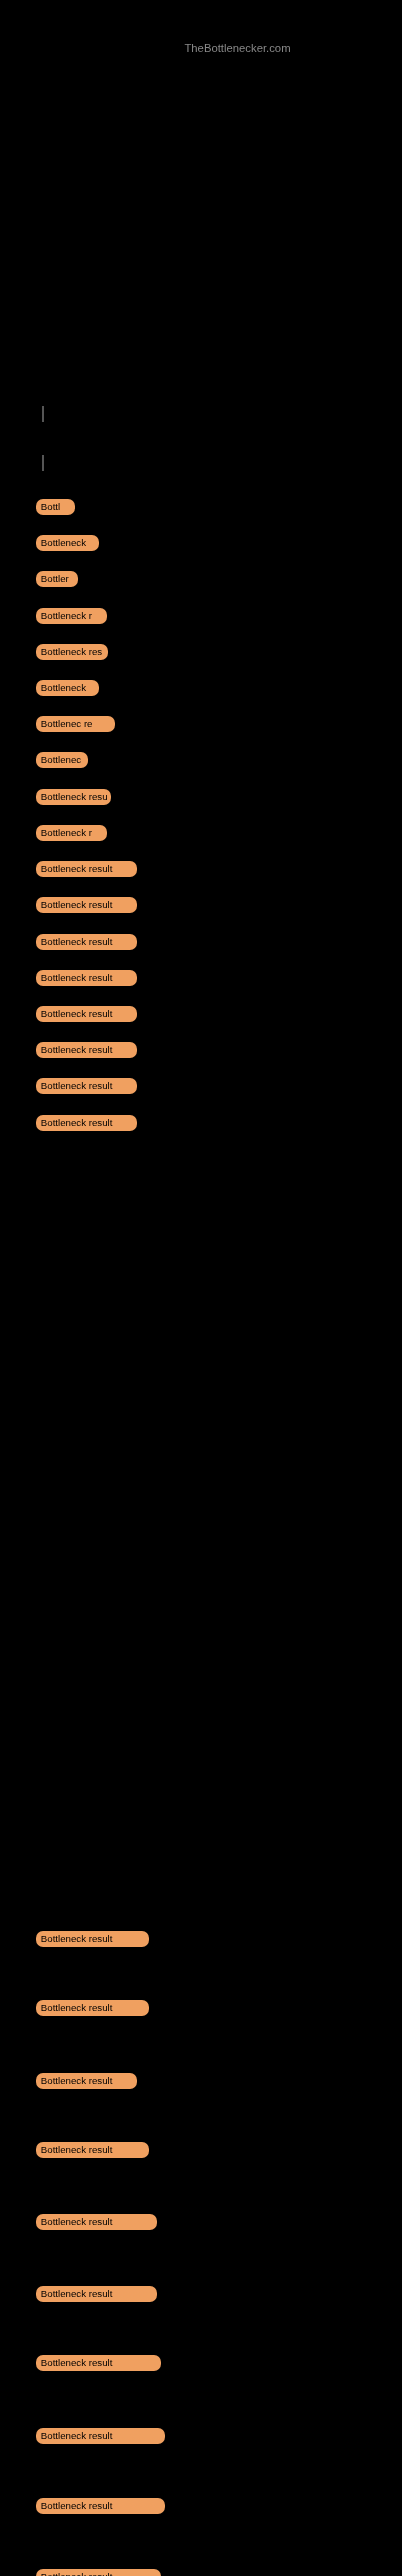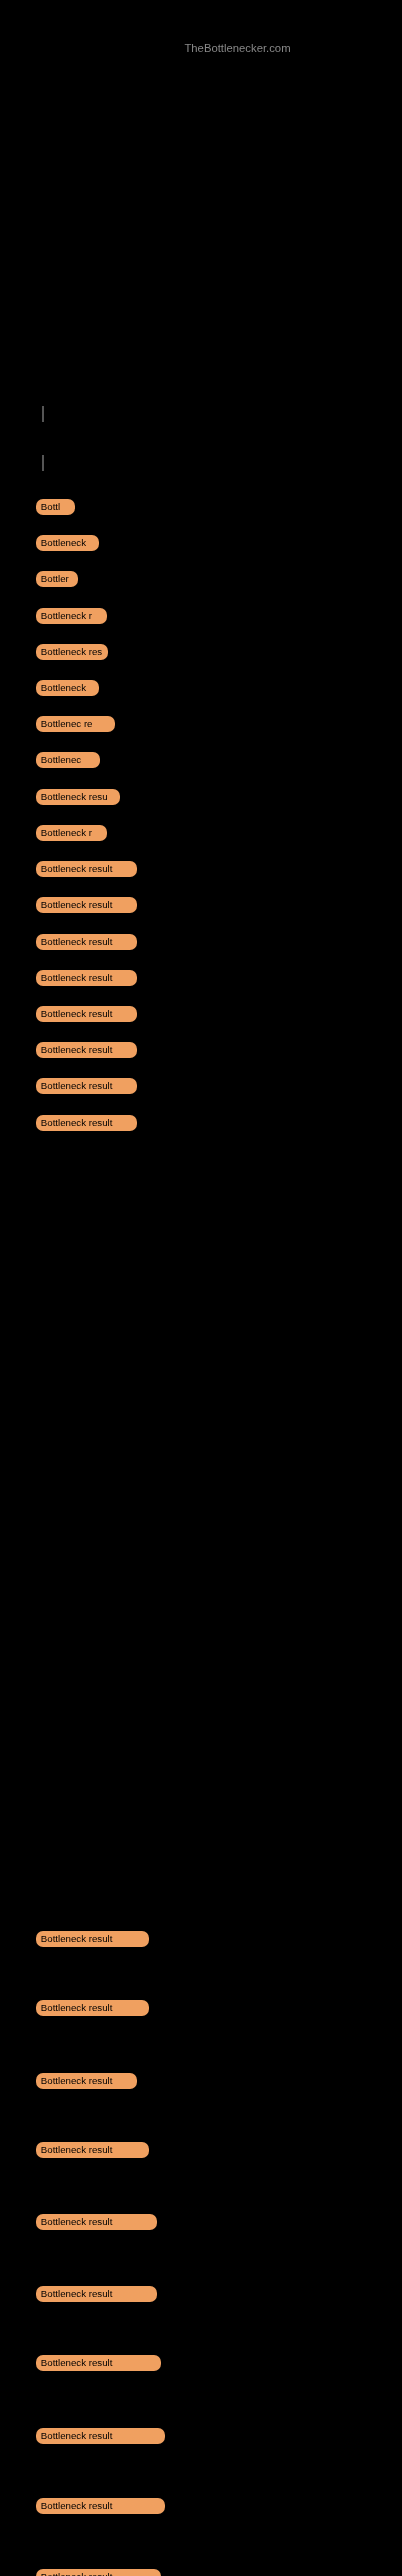--- a/index.html
+++ b/index.html
@@ -64,22 +64,22 @@
 <div class="vertical-line-2"></div>
 
 <div id="items-container">
     <div class="bottleneck-item" style="top: 463px; left: 0px; width: 39px;">Bottl</div>
     <div class="bottleneck-item" style="top: 499px; left: 0px; width: 63px;">Bottleneck</div>
     <div class="bottleneck-item" style="top: 535px; left: 0px; width: 42px;">Bottler</div>
     <div class="bottleneck-item" style="top: 572px; left: 0px; width: 71px;">Bottleneck r</div>
     <div class="bottleneck-item" style="top: 608px; left: 0px; width: 72px;">Bottleneck res</div>
     <div class="bottleneck-item" style="top: 644px; left: 0px; width: 63px;">Bottleneck</div>
     <div class="bottleneck-item" style="top: 680px; left: 0px; width: 79px;">Bottlenec re</div>
-    <div class="bottleneck-item" style="top: 716px; left: 0px; width: 64px;">Bottlenec</div>
-    <div class="bottleneck-item" style="top: 753px; left: 0px; width: 84px;">Bottleneck resu</div>
+    <div class="bottleneck-item" style="top: 716px; left: 0px; width: 52px;">Bottlenec</div>
+    <div class="bottleneck-item" style="top: 753px; left: 0px; width: 75px;">Bottleneck resu</div>
     <div class="bottleneck-item" style="top: 789px; left: 0px; width: 71px;">Bottleneck r</div>
     <div class="bottleneck-item" style="top: 825px; left: 0px; width: 101px;">Bottleneck result</div>
     <div class="bottleneck-item" style="top: 861px; left: 0px; width: 101px;">Bottleneck result</div>
     <div class="bottleneck-item" style="top: 898px; left: 0px; width: 101px;">Bottleneck result</div>
     <div class="bottleneck-item" style="top: 934px; left: 0px; width: 101px;">Bottleneck result</div>
     <div class="bottleneck-item" style="top: 970px; left: 0px; width: 101px;">Bottleneck result</div>
     <div class="bottleneck-item" style="top: 1006px; left: 0px; width: 101px;">Bottleneck result</div>
     <div class="bottleneck-item" style="top: 1042px; left: 0px; width: 101px;">Bottleneck result</div>
     <div class="bottleneck-item" style="top: 1079px; left: 0px; width: 101px;">Bottleneck result</div>
     <div class="bottleneck-item" style="top: 1895px; left: 0px; width: 113px;">Bottleneck result</div>

